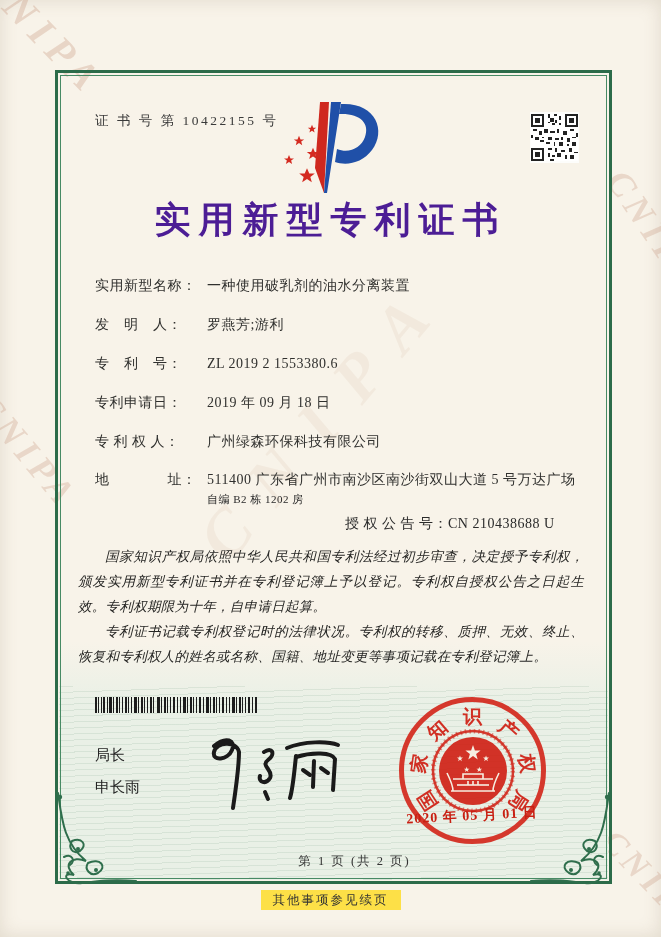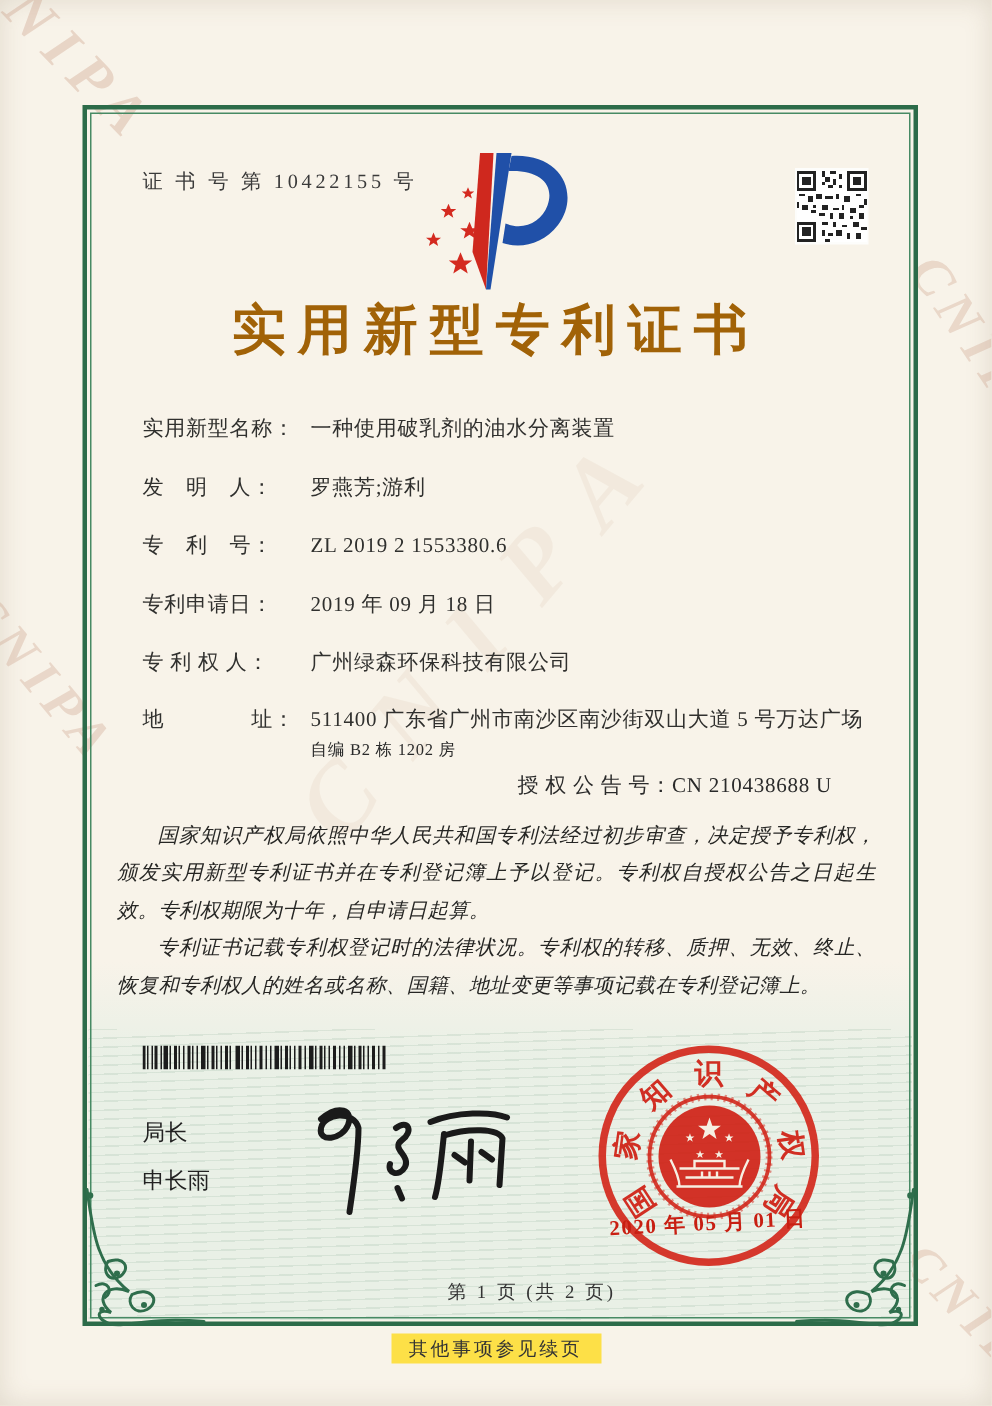--- a/index.html
+++ b/index.html
@@ -42,21 +42,21 @@
   }
   .corner-orn{position:absolute; z-index:3; color:#2f6e4c;}
   .corner-orn.bl{left:-6px; bottom:-6px;}
   .corner-orn.br{right:-6px; bottom:-6px; transform:scaleX(-1);}
   
   .cert-no{position:absolute; left:95px; top:112px; font-size:13.5px; letter-spacing:2.5px; color:#3a3a3a; z-index:4;}
   .logo{position:absolute; left:263px; top:96px; z-index:4;}
   .qr{position:absolute; left:530px; top:112px; width:47px; height:49px; z-index:4; background:#fdfdfb; padding:1px;}
   .title{
     position:absolute; left:0; right:0; top:196px; text-align:center;
-    font-size:36px; font-weight:bold; letter-spacing:8px; color:#a16207; z-index:4;
+    font-size:36px; font-weight:bold; letter-spacing:8px; color:#4c1d95; z-index:4;
   }
   
   .field{position:absolute; left:95px; font-size:14px; letter-spacing:.5px; color:#30302e; z-index:4; white-space:nowrap;}
   .field .lbl{display:inline-block; width:112px;}
   .field .val{display:inline-block;}
   .addr2{position:absolute; left:207px; top:492px; font-size:11px; letter-spacing:.5px; z-index:4;}
   .grant2{position:absolute; left:345px; top:515px; font-size:14px; letter-spacing:.5px; z-index:4; white-space:nowrap;}
   
   .law{
     position:absolute; left:78px; top:544px; width:506px; z-index:4;

